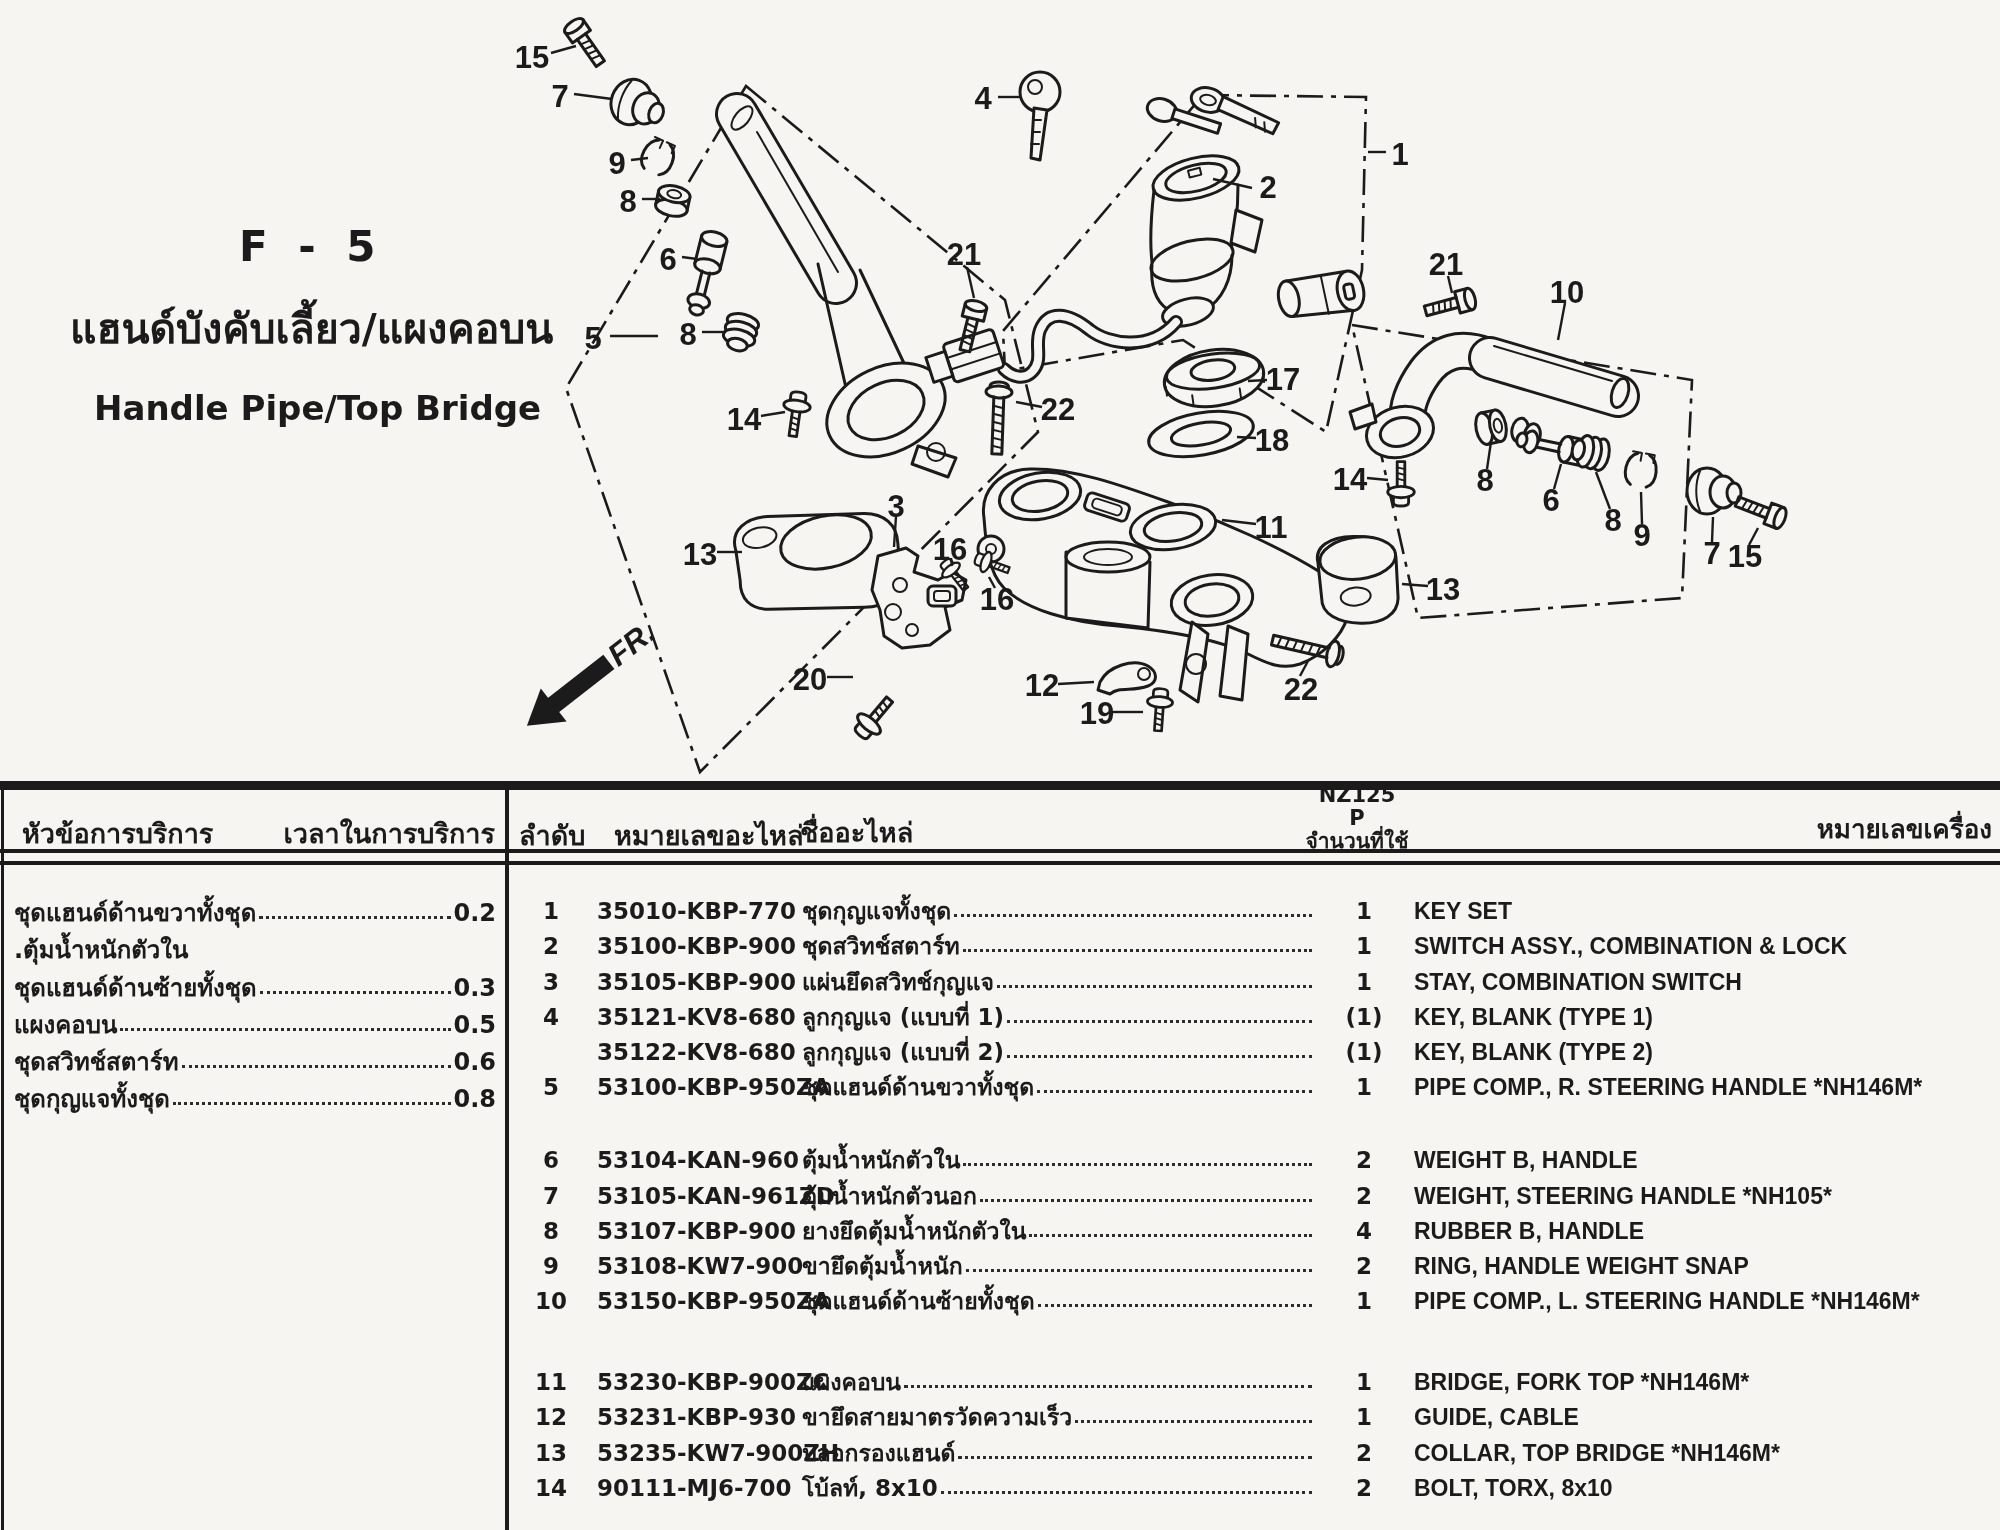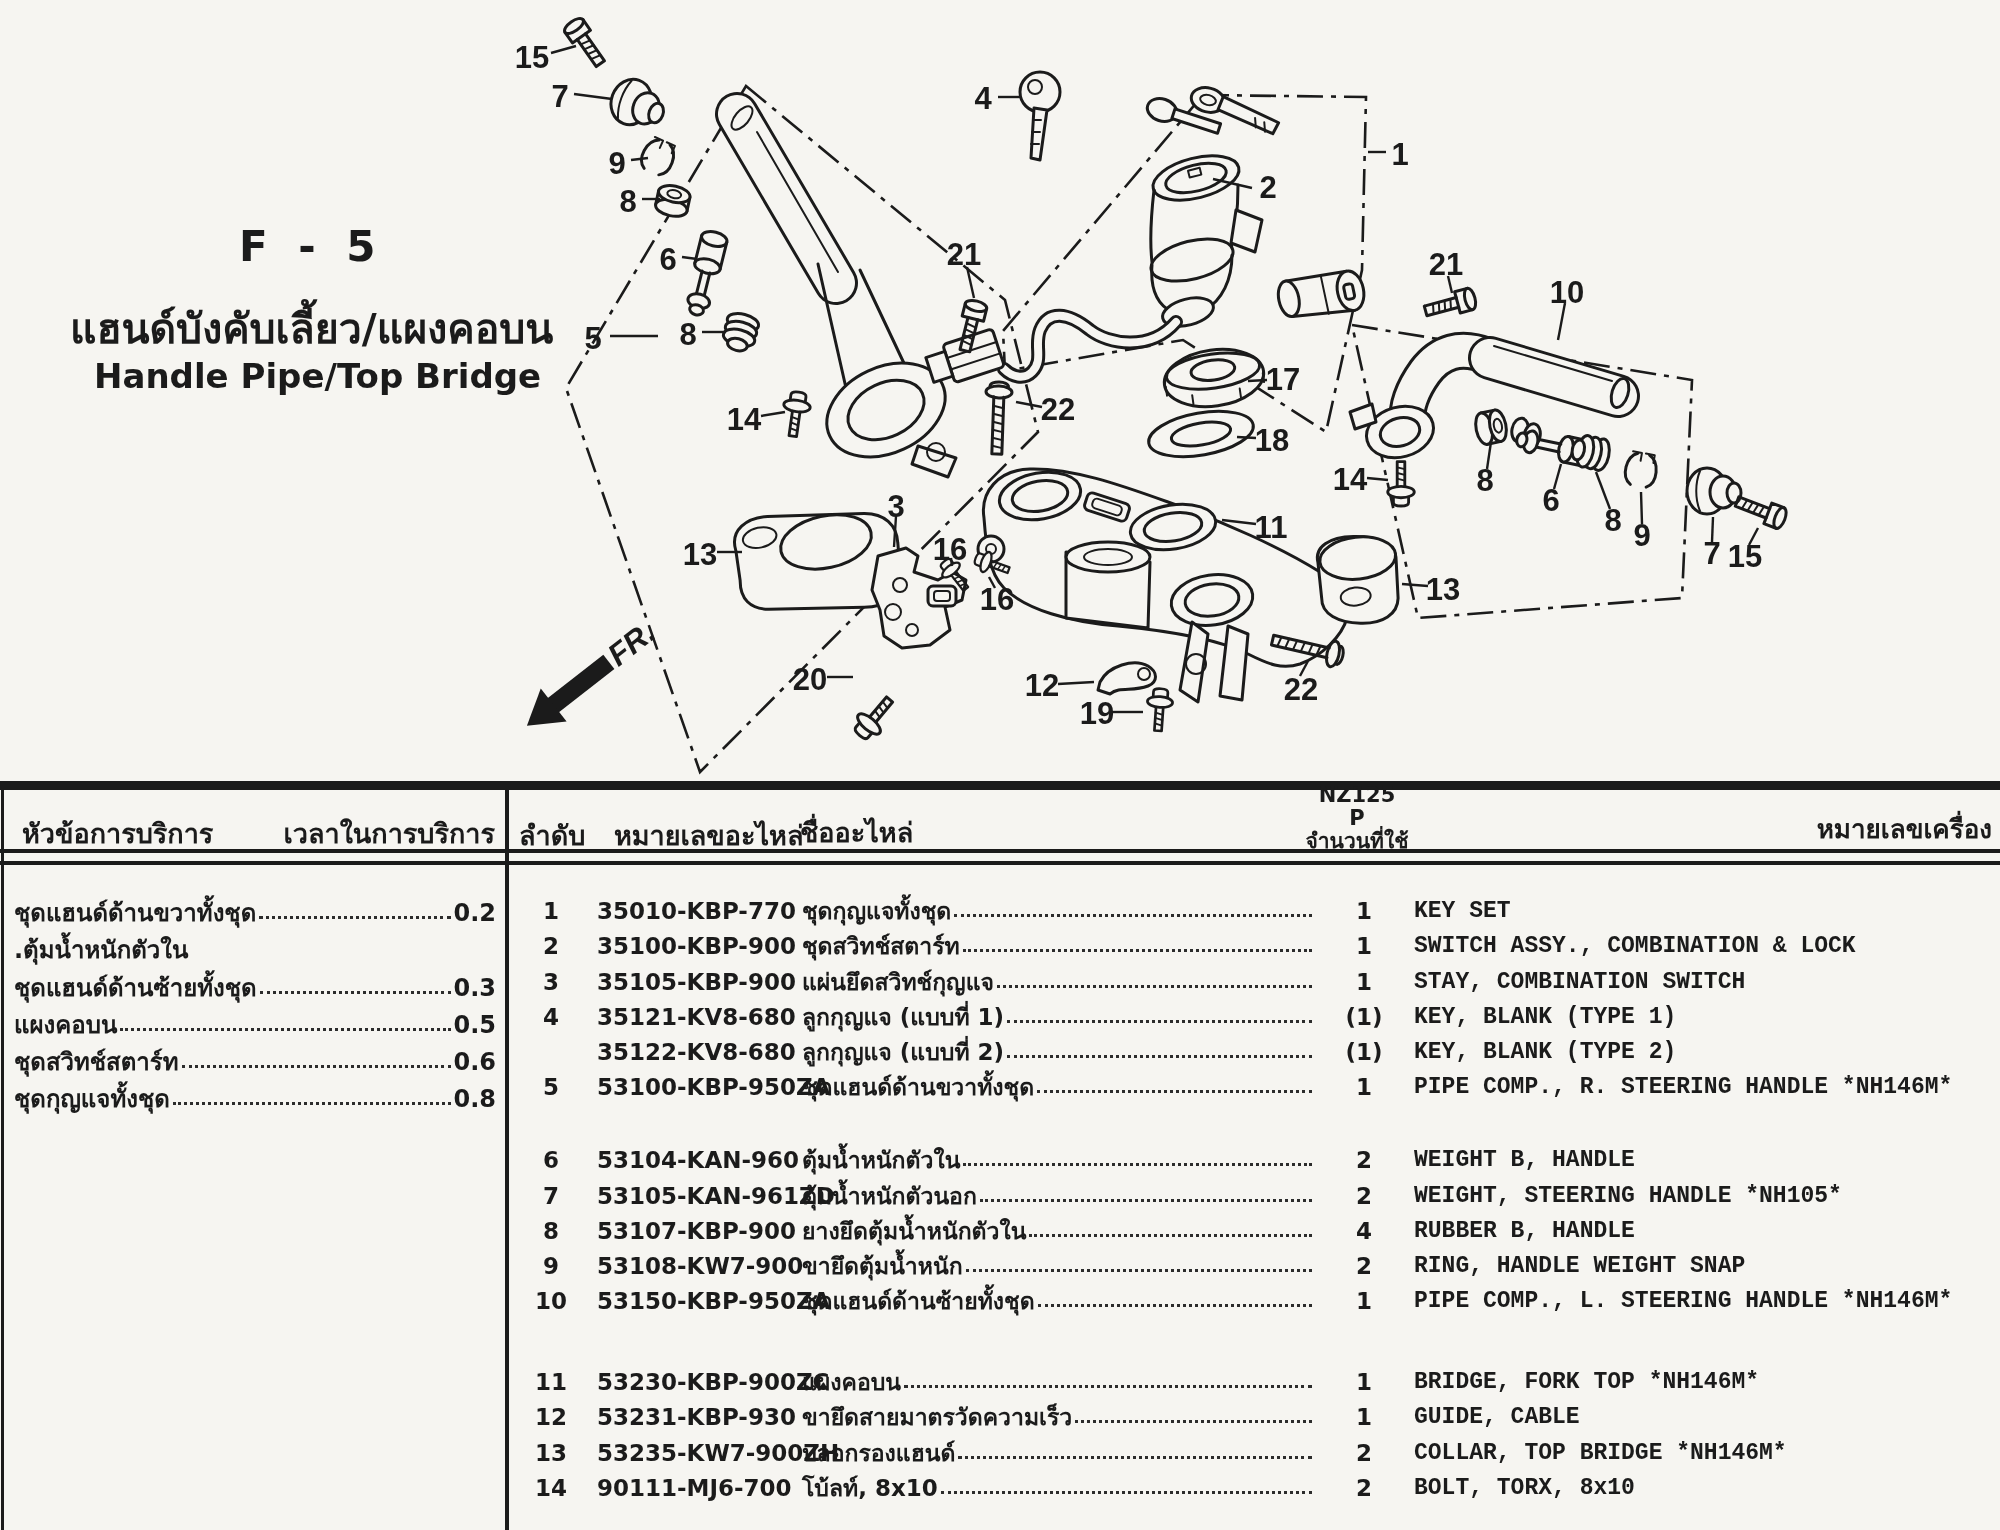--- a/index.html
+++ b/index.html
@@ -3,21 +3,21 @@
 <meta charset="utf-8">
 <style>
   :root{ --ink:#1b1b1b; --paper:#f6f5f1; }
   html,body{margin:0;padding:0;width:2000px;height:1530px;}
   body{background:var(--paper);font-family:"DejaVu Sans","Liberation Sans",sans-serif;color:var(--ink);}
   .page{position:relative;width:2000px;height:1530px;overflow:hidden;background:var(--paper);}
 
   
   .fig-code{position:absolute;left:198px;top:222px;font-size:42px;font-weight:700;letter-spacing:8px;margin-left:41px;}
   .fig-th{position:absolute;left:70px;top:296px;font-size:41px;font-weight:700;}
-  .fig-en{position:absolute;left:94px;top:356px;font-size:34px;font-weight:700;}
+  .fig-en{position:absolute;left:94px;top:388px;font-size:34px;font-weight:700;}
 
   
   svg.diagram{position:absolute;left:0;top:0;width:2000px;height:780px;}
   svg.diagram *{vector-effect:none;}
   .ln{stroke:var(--ink);stroke-width:3;fill:none;stroke-linecap:round;stroke-linejoin:round;}
   .lnf{stroke:var(--ink);stroke-width:3;fill:var(--paper);stroke-linejoin:round;}
   .thin{stroke-width:2;}
   .dash{stroke:var(--ink);stroke-width:2.6;fill:none;stroke-dasharray:26 8 5 8;}
   .callout{font-family:"Liberation Sans","DejaVu Sans",sans-serif;font-size:31px;font-weight:700;fill:var(--ink);}
   .leader{stroke:var(--ink);stroke-width:2.4;}
@@ -49,21 +49,21 @@
   #parts-rows{position:absolute;left:505px;top:888px;width:1495px;}
   .prow{display:grid;grid-template-columns:92px 205px 518px 88px auto;height:35.2px;align-items:end;font-size:23px;font-weight:600;line-height:1;}
   .prow.gap6{margin-top:38px;}
   .prow.gap11{margin-top:46px;}
   .prow .no{text-align:center;}
   .prow .pn{white-space:nowrap;}
   .prow .nm{display:flex;align-items:flex-end;padding-right:8px;min-width:0;}
   .prow .nm .t{white-space:nowrap;}
   .prow .nm .dots{flex:1;border-bottom:3px dotted #2c2c2c;margin:0 0 6px 3px;min-width:8px;}
   .prow .qty{text-align:center;white-space:nowrap;}
-  .prow .en{padding-left:6px;white-space:nowrap;font-family:Liberation Mono, monospace;}
+  .prow .en{padding-left:6px;white-space:nowrap;font-family:Liberation Sans, sans-serif;}
 </style>
 </head>
 <body>
 
 <div class="page">
 
   <div class="fig-code">F - 5</div>
   <div class="fig-th">แฮนด์บังคับเลี้ยว/แผงคอบน</div>
   <div class="fig-en">Handle Pipe/Top Bridge</div>
 

